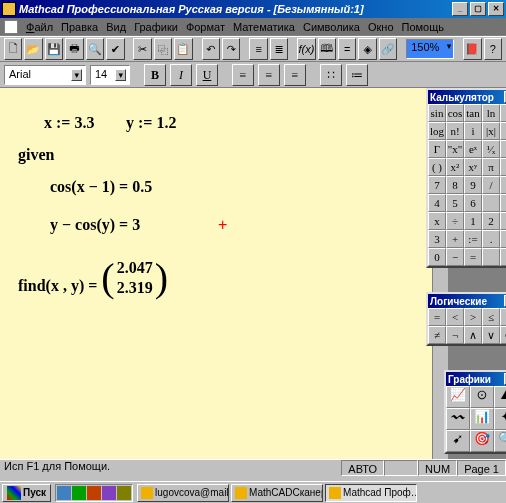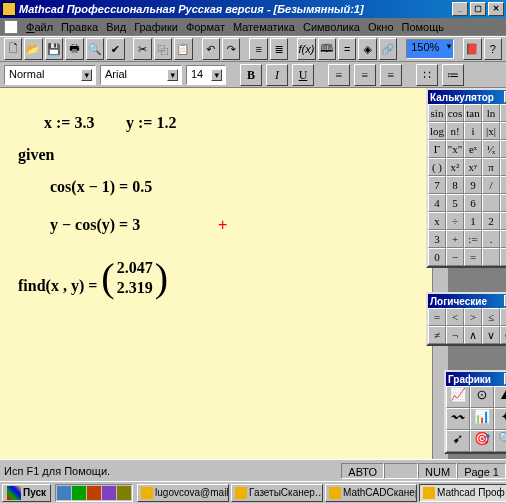--- a/index.html
+++ b/index.html
@@ -37,21 +37,21 @@
   .palette { position: absolute; background:#c0c0c0; border: 2px solid; border-color:#dfdfdf #404040 #404040 #dfdfdf; }
   .palette .phead { background: linear-gradient(to right,#000080,#1084d0); color:#fff; font-size:10px; font-weight:bold; padding:1px 2px; display:flex; align-items:center; }
   .palette .phead span { flex:1; }
   .palette .pclose { width:12px; height:12px; background:#c0c0c0; border:1px solid; border-color:#fff #404040 #404040 #fff; color:#000; font-size:9px; text-align:center; line-height:10px; }
   .pgrid { display:grid; }
   .pcell { border:1px solid; border-color:#fff #808080 #808080 #fff; text-align:center; font-size:11px; height:18px; line-height:16px; font-family:"Times New Roman",serif; background:#c0c0c0;}
   .calc .pgrid { grid-template-columns: repeat(5, 18px); }
   .logic .pgrid { grid-template-columns: repeat(5, 18px); }
   .graph .pgrid { grid-template-columns: repeat(3, 24px); }
   .graph .pcell { height:22px; font-size:13px; }
-  .statusbar { position:absolute; left:0; right:0; bottom:0; height:22px; background:#c0c0c0; border-top:1px solid #fff; display:flex; align-items:center; font-size:11px; }
+  .statusbar { position:absolute; left:0; right:0; bottom:0; height:22px; background:#c0c0c0; border-top:1px solid #fff; display:flex; font-size:11px; }
   .statusbar .sfield { border:1px solid; border-color:#808080 #fff #fff #808080; padding:1px 6px; height:16px; line-height:14px; }
   .statusbar .smain { flex:1; padding-left:4px; }
   .taskbar { position: fixed; bottom:0; left:0; right:0; height:22px; background:#c0c0c0; border-top:1px solid #fff; display:flex; align-items:center; padding:1px 2px; gap:4px; font-size:10px; }
   .start { height:18px; border:1px solid; border-color:#fff #404040 #404040 #fff; padding:0 4px; display:flex; align-items:center; gap:2px; font-weight:bold; }
   .start:before { content:""; width:14px; height:14px; background: linear-gradient(45deg,#ff0000,#00a000,#0000ff,#ffcc00); }
   .tray { display:flex; gap:1px; border:1px solid; border-color:#808080 #fff #fff #808080; padding:1px; }
   .tray .ti { width:14px; height:14px; background:#4080c0; }
   .task { height:18px; border:1px solid; border-color:#fff #404040 #404040 #fff; padding:0 3px; display:flex; align-items:center; gap:2px; max-width:92px; overflow:hidden; white-space:nowrap; font-size:10px; }
   .task.active { border-color:#404040 #fff #fff #404040; background:#dcdcdc; }
 </style>
@@ -105,21 +105,20 @@
   <div class="tbtn">◈</div>
   <div class="tbtn">🔗</div>
   <div class="tsep"></div>
   <div class="zoombox">150%</div>
   <div class="tsep"></div>
   <div class="tbtn">📕</div>
   <div class="tbtn">?</div>
 </div>
 
 <div class="formatbar">
-  <div class="combo style">Normal</div>
   <div class="combo font">Arial</div>
   <div class="combo size">14</div>
   <div class="tsep"></div>
   <div class="fbtn"><b>B</b></div>
   <div class="fbtn"><i>I</i></div>
   <div class="fbtn"><u>U</u></div>
   <div class="tsep"></div>
   <div class="fbtn">≡</div>
   <div class="fbtn">≡</div>
   <div class="fbtn">≡</div>
@@ -262,24 +261,20 @@
     <div class="ti" style="background:#8040c0"></div>
     <div class="ti" style="background:#808000"></div>
   </div>
   <div id="tasks" style="display:flex; gap:2px;">
       <div class="task">
         <div style="width: 12px; height: 12px; background: rgb(240, 176, 0); flex: 0 0 12px;"></div>
         <span>lugovcova@mail.ru…</span>
       </div>
       <div class="task">
         <div style="width: 12px; height: 12px; background: rgb(240, 176, 0); flex: 0 0 12px;"></div>
-        <span>ГазетыСканер…</span>
-      </div>
-      <div class="task">
-        <div style="width: 12px; height: 12px; background: rgb(240, 176, 0); flex: 0 0 12px;"></div>
         <span>MathCADСканерТ…</span>
       </div>
       <div class="task active">
         <div style="width: 12px; height: 12px; background: rgb(240, 176, 0); flex: 0 0 12px;"></div>
         <span>Mathcad Проф…</span>
       </div>
     </div>
 
 </div>
 

